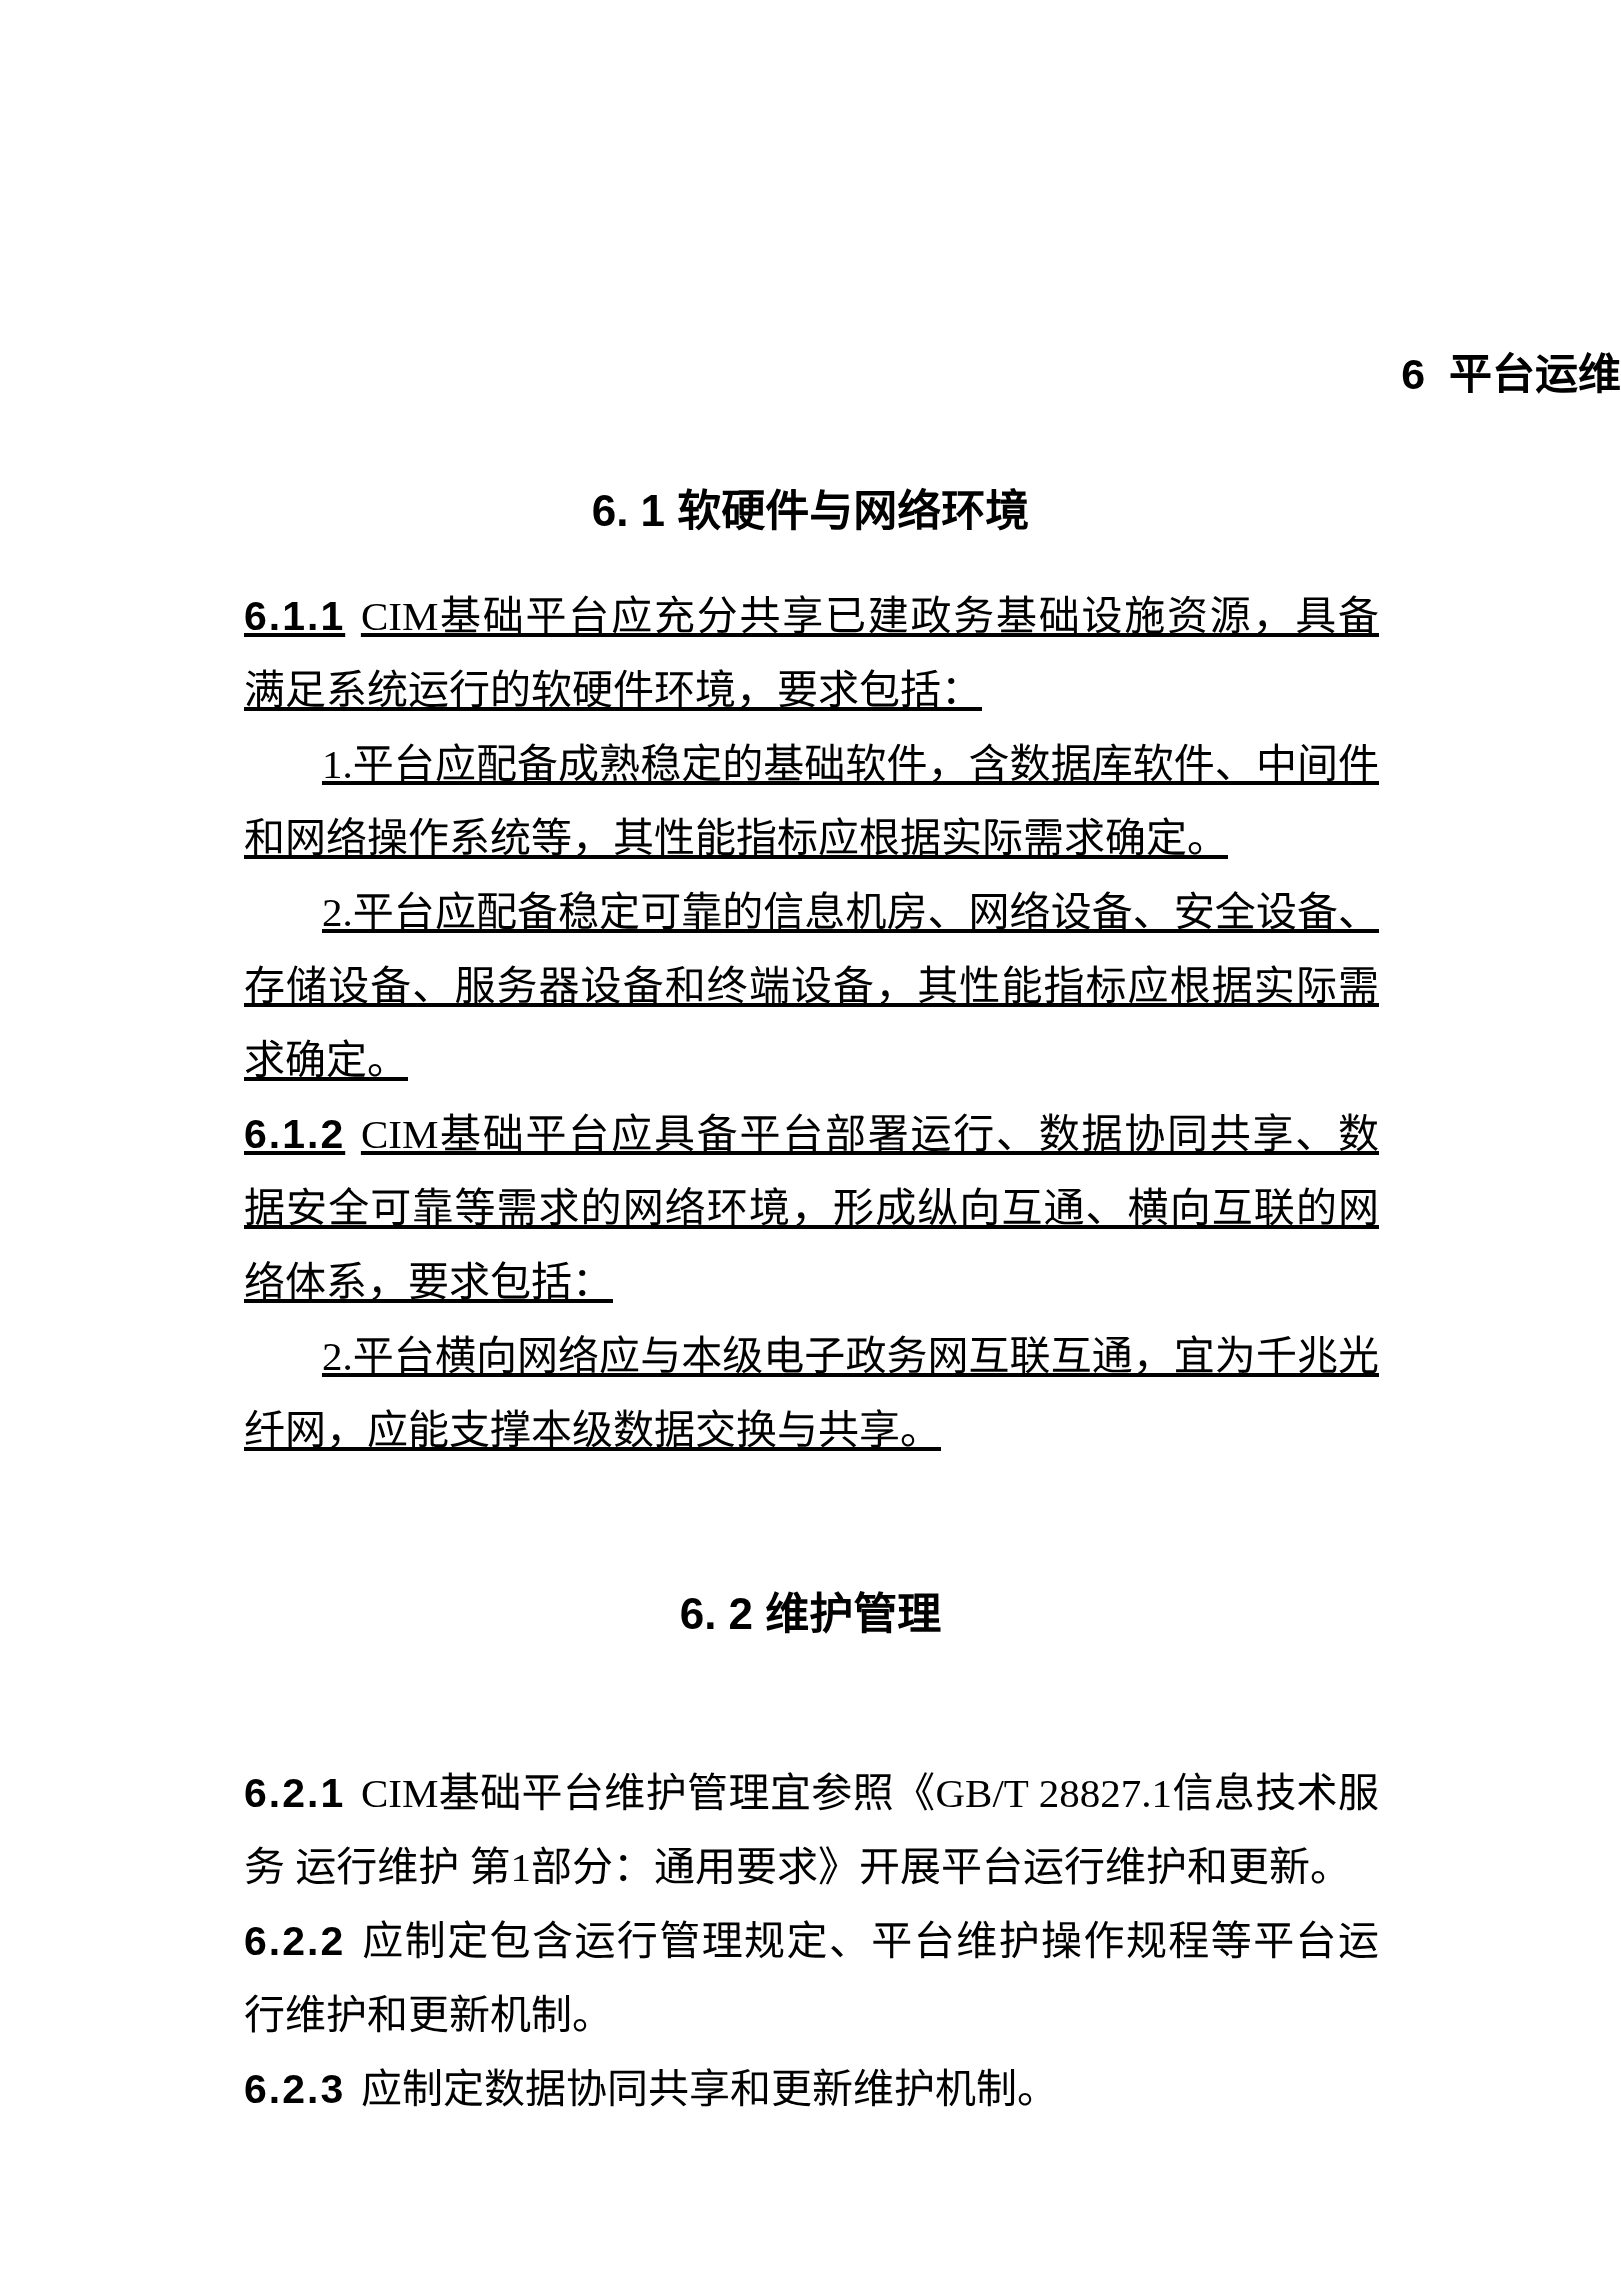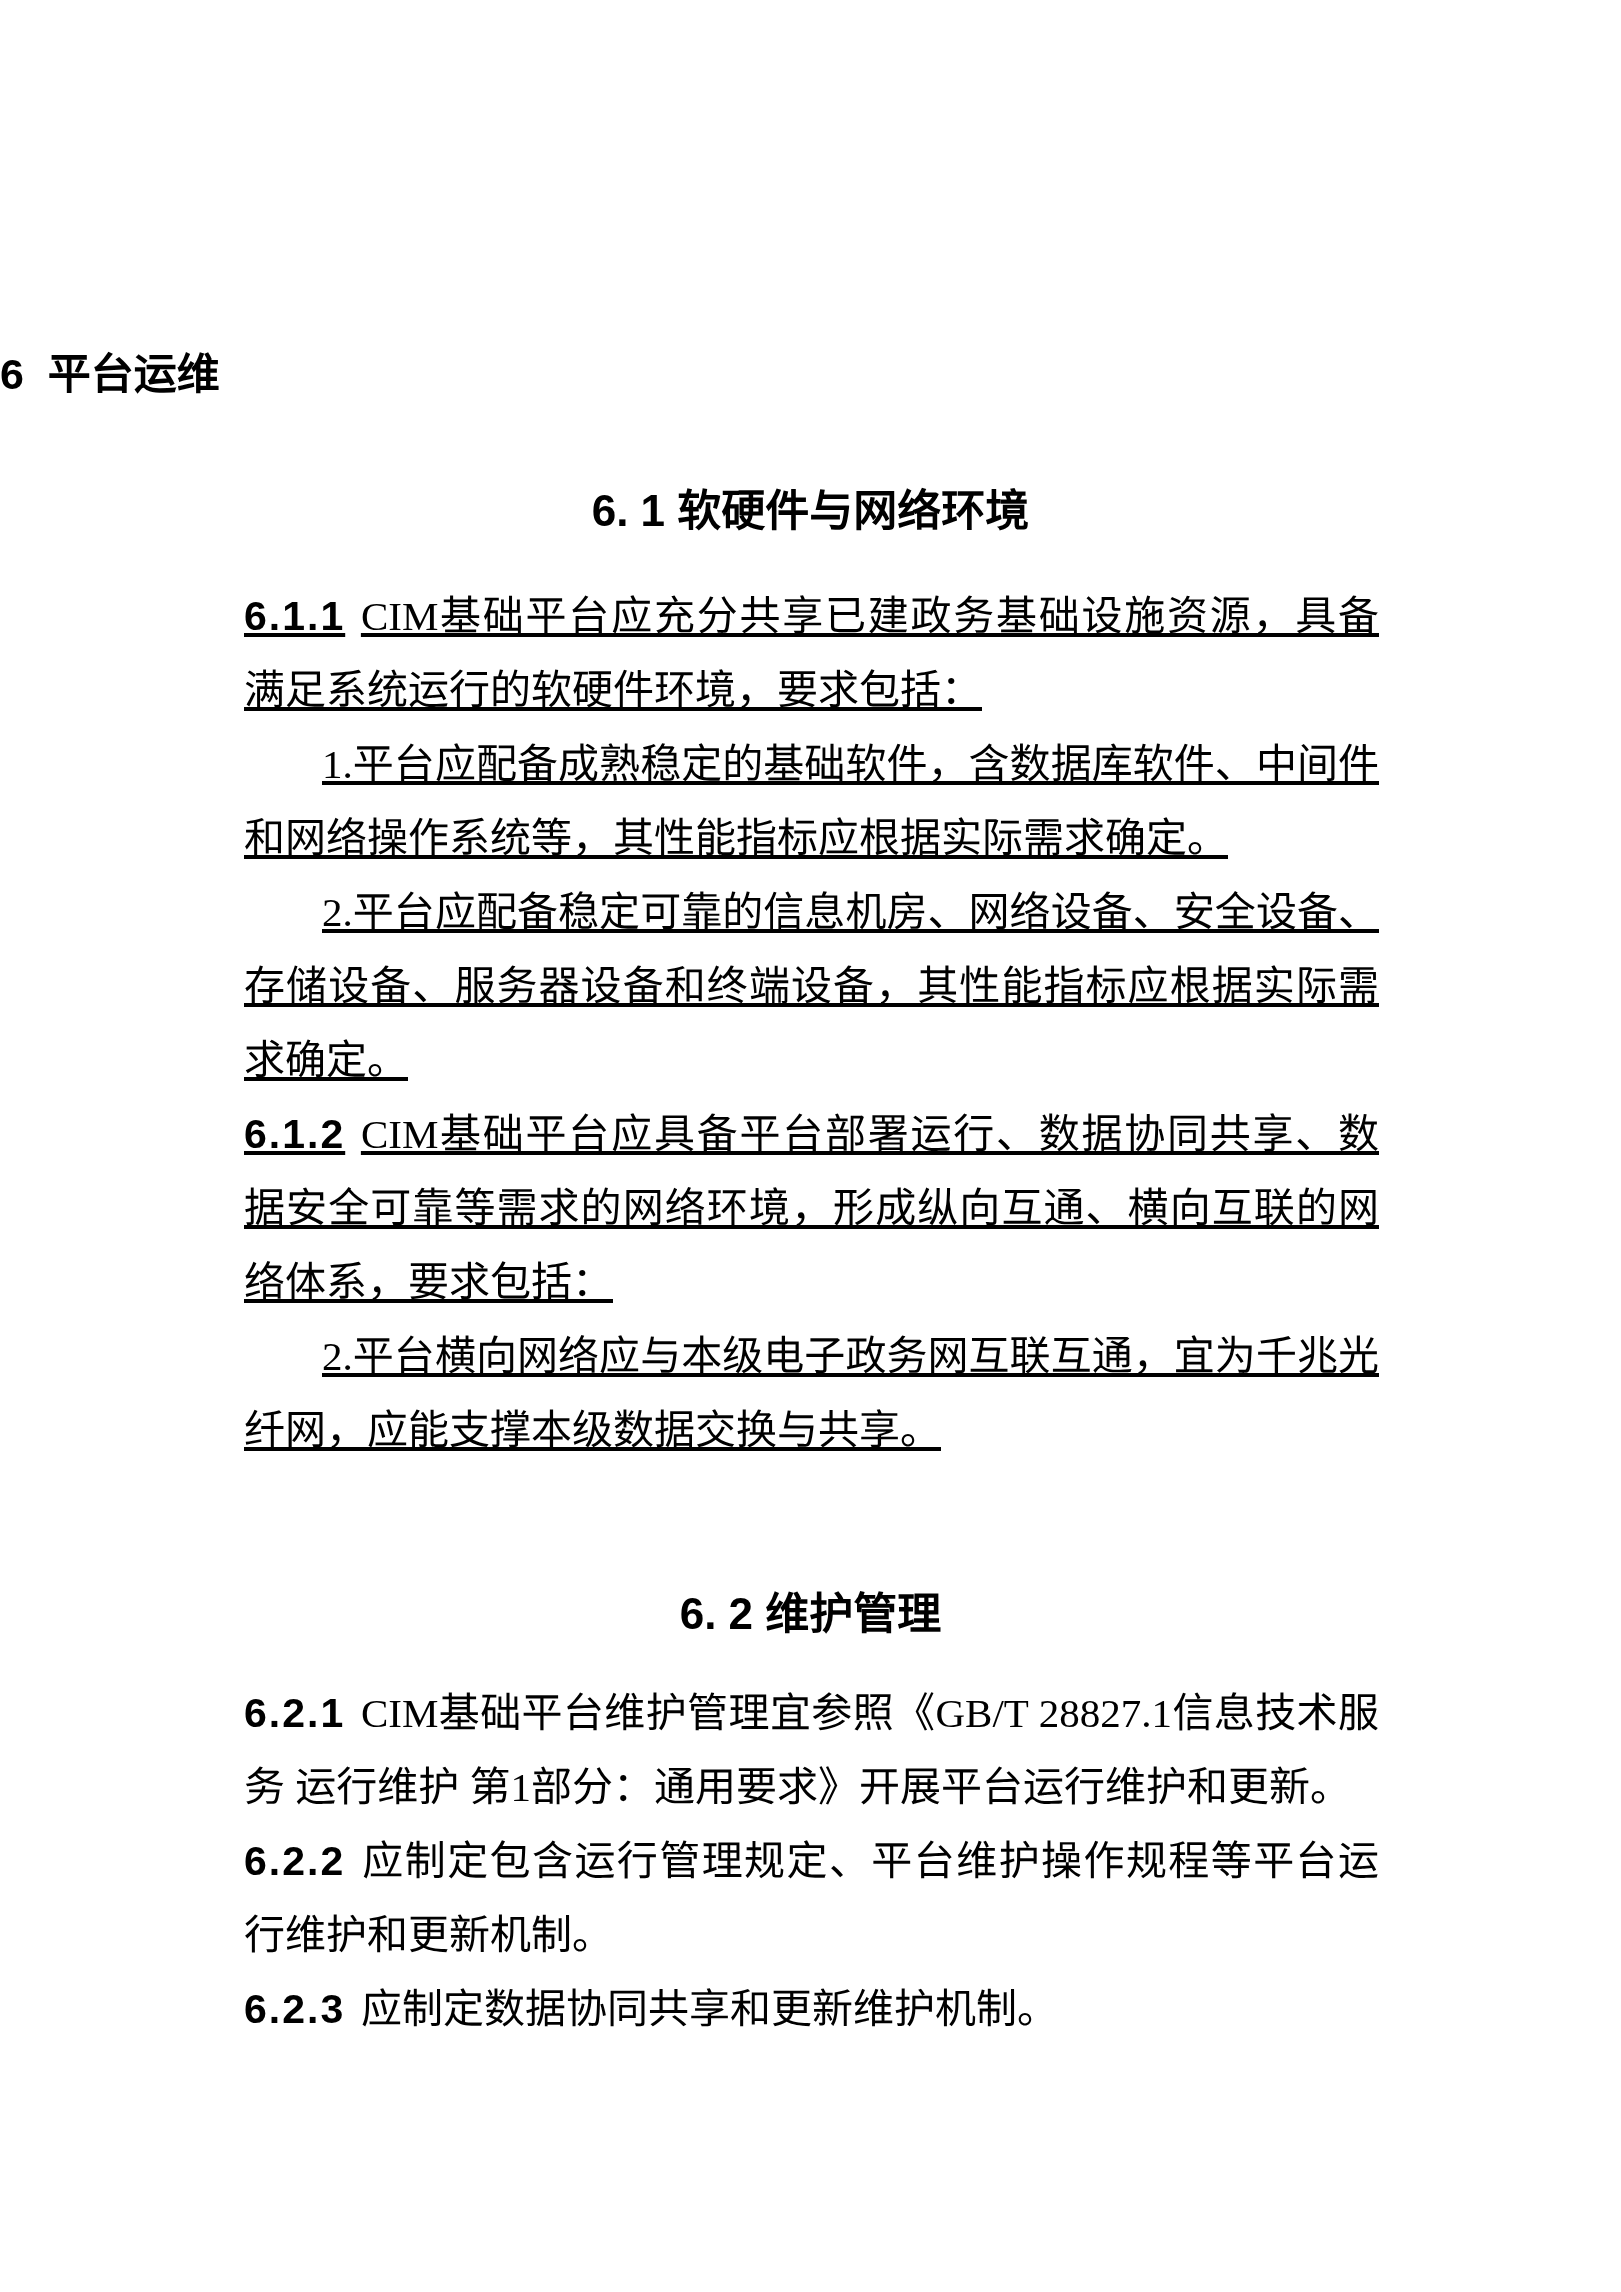--- a/index.html
+++ b/index.html
@@ -15,21 +15,21 @@
     color: #000000;
     font-family: "Liberation Serif", "DejaVu Serif", serif;
     overflow: hidden;
   }
   .doc-title {
     position: absolute;
     top: 349px;
     left: 0;
     width: 100%;
     margin: 0;
-    text-align: left;
+    text-align: right;
     font-family: "Liberation Sans", "DejaVu Sans", sans-serif;
     font-weight: bold;
     font-size: 43px;
     line-height: 51px;
     white-space: pre-wrap;
   }
   .sec-heading {
     position: absolute;
     left: 0;
     width: 100%;
@@ -45,21 +45,21 @@
   .h2-b { top: 1590px; }
   .body-block {
     position: absolute;
     left: 244px;
     width: 1135px;
     font-size: 41px;
     line-height: 74px;
     text-align: justify;
   }
   .body-a { top: 579px; text-decoration: underline; }
-  .body-b { top: 1676px; }
+  .body-b { top: 1756px; }
   .clause, .item {
     margin: 0;
     padding: 0;
   }
   .item { text-indent: 78px; }
   .clause .num {
     font-family: "Liberation Sans", "DejaVu Sans", sans-serif;
     font-weight: bold;
     letter-spacing: 2px;
     margin-right: 15.7px;

